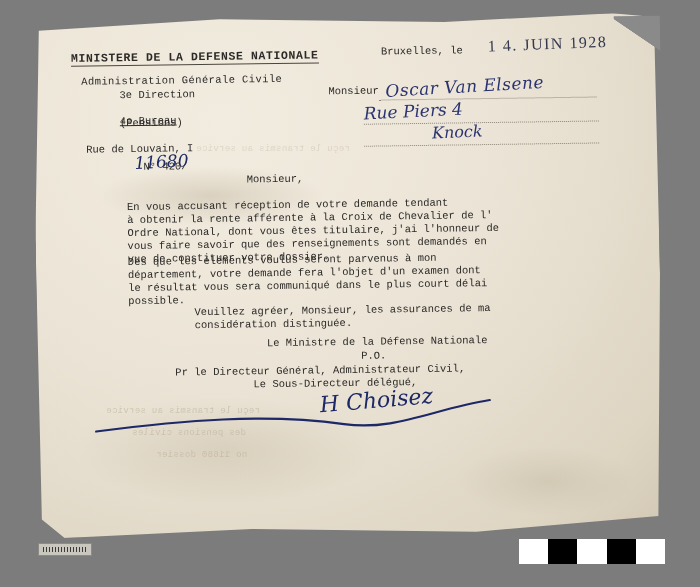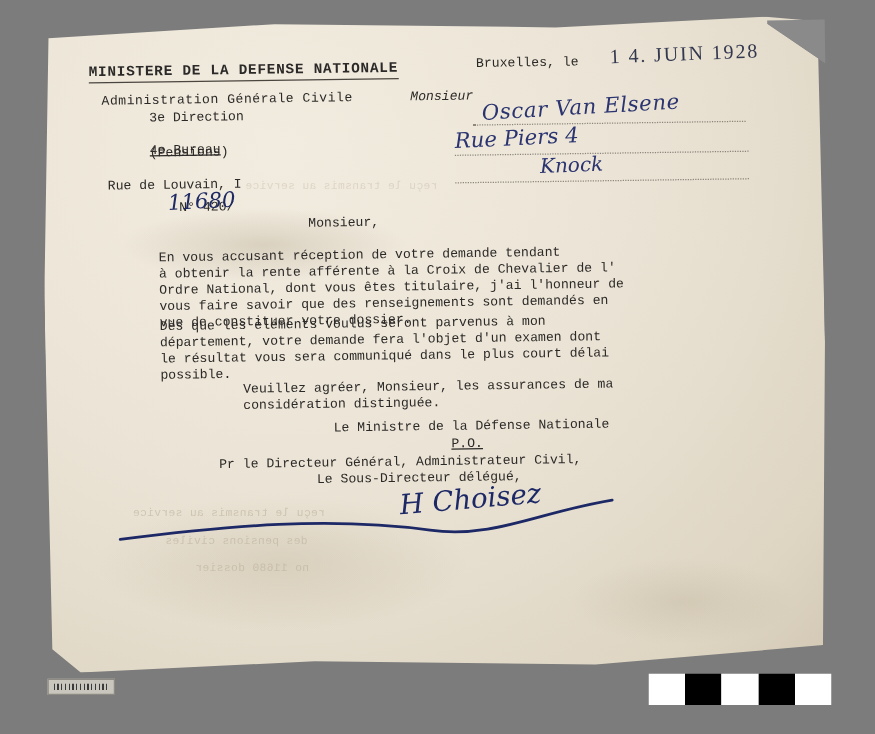--- a/index.html
+++ b/index.html
@@ -89,31 +89,31 @@
     padding-bottom: 1px;
   }
   #admin1 { left: 48px; top: 56px; letter-spacing: .4px; }
   #admin2 { left: 86px; top: 70px; }
   #admin3 { left: 86px; top: 98px; }
   #admin4 { left: 86px; top: 96px; text-decoration: underline; }
   #addr-street { left: 52px; top: 124px; }
   #ref-no { left: 70px; top: 142px; margin-left: 39px; }
 
   #place { left: 348px; top: 30px; }
-  #monsieur-label { left: 295px; top: 56px; font-style: italic; }
+  #monsieur-label { left: 295px; top: 69px; }
 
   #salutation { left: 212px; top: 156px; }
 
   .para { position: absolute; white-space: pre-line; }
   #p1 { left: 92px; top: 182px; width: 450px; }
   #p2 { left: 92px; top: 237px; width: 450px; }
   #p3 { left: 158px; top: 288px; width: 400px; }
 
   #sig-line1 { left: 230px; top: 320px; }
-  #sig-line2 { left: 324px; top: 334px; text-decoration: underline; }
+  #sig-line2 { left: 324px; top: 334px; }
   #sig-line3 { left: 138px; top: 348px; }
   #sig-line4 { left: 216px; top: 361px; }
 
   
   .dots {
     position: absolute;
     border-bottom: 1px dotted #6d675e;
     opacity: .75;
   }
 

